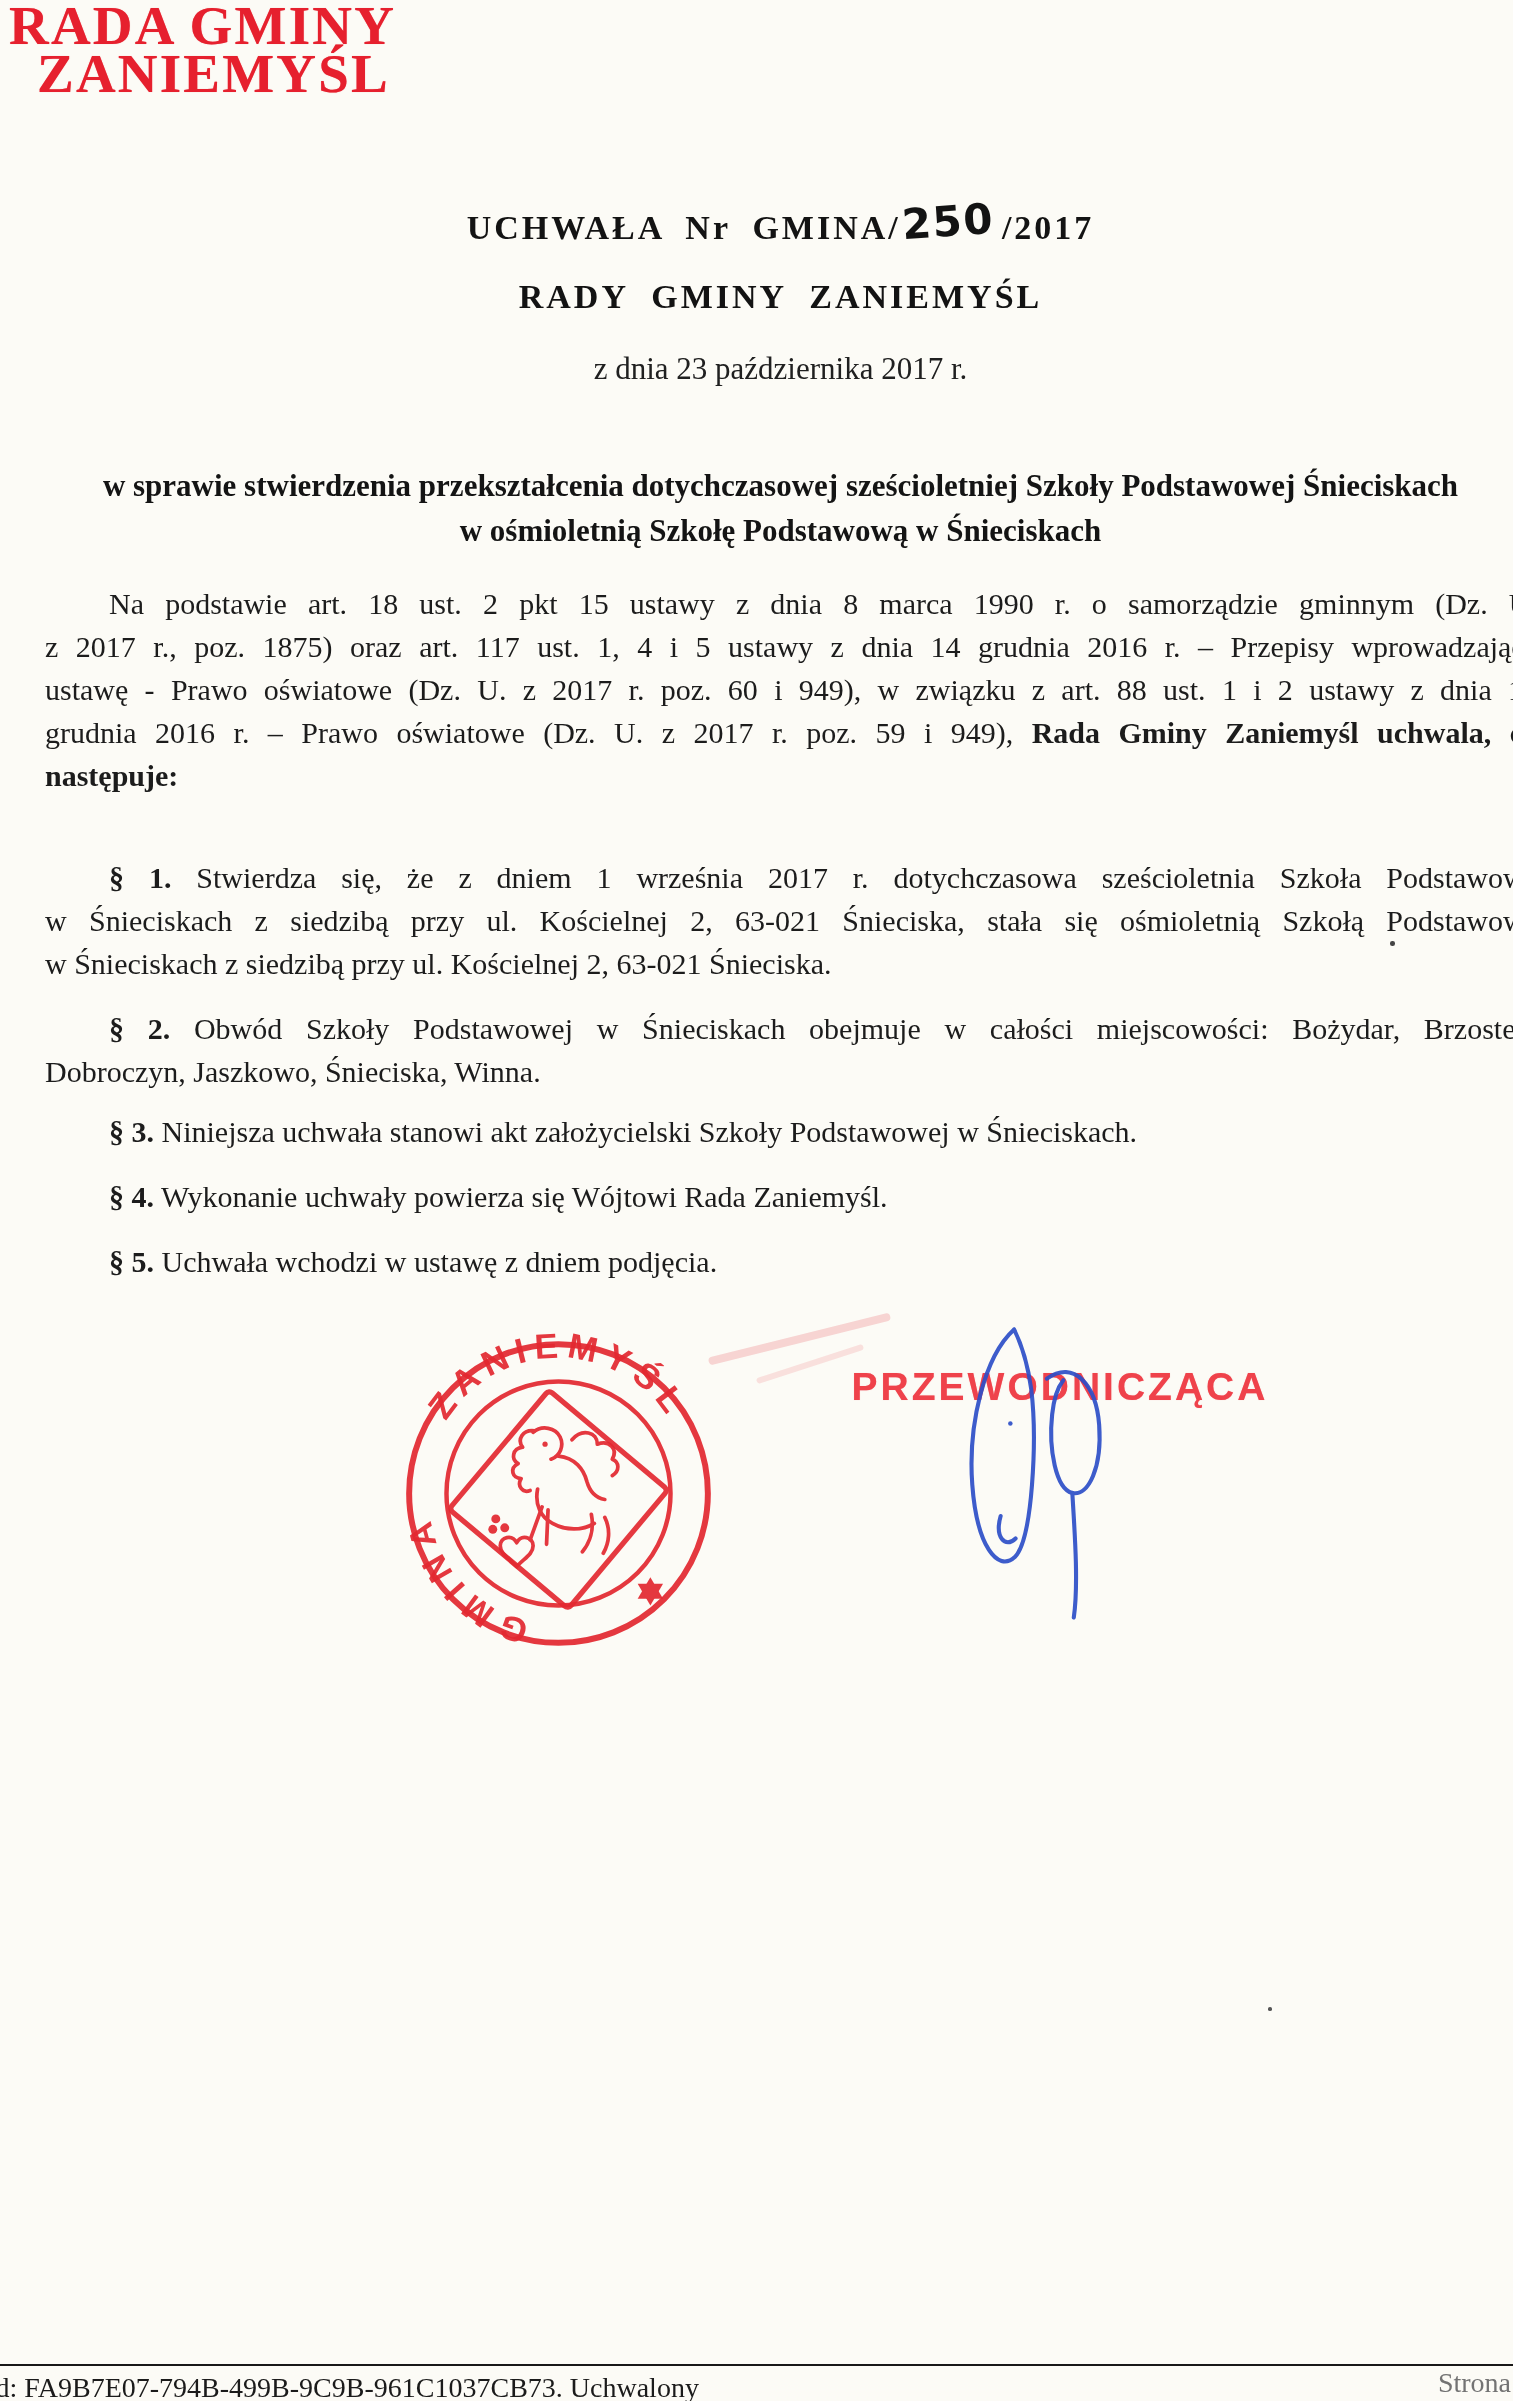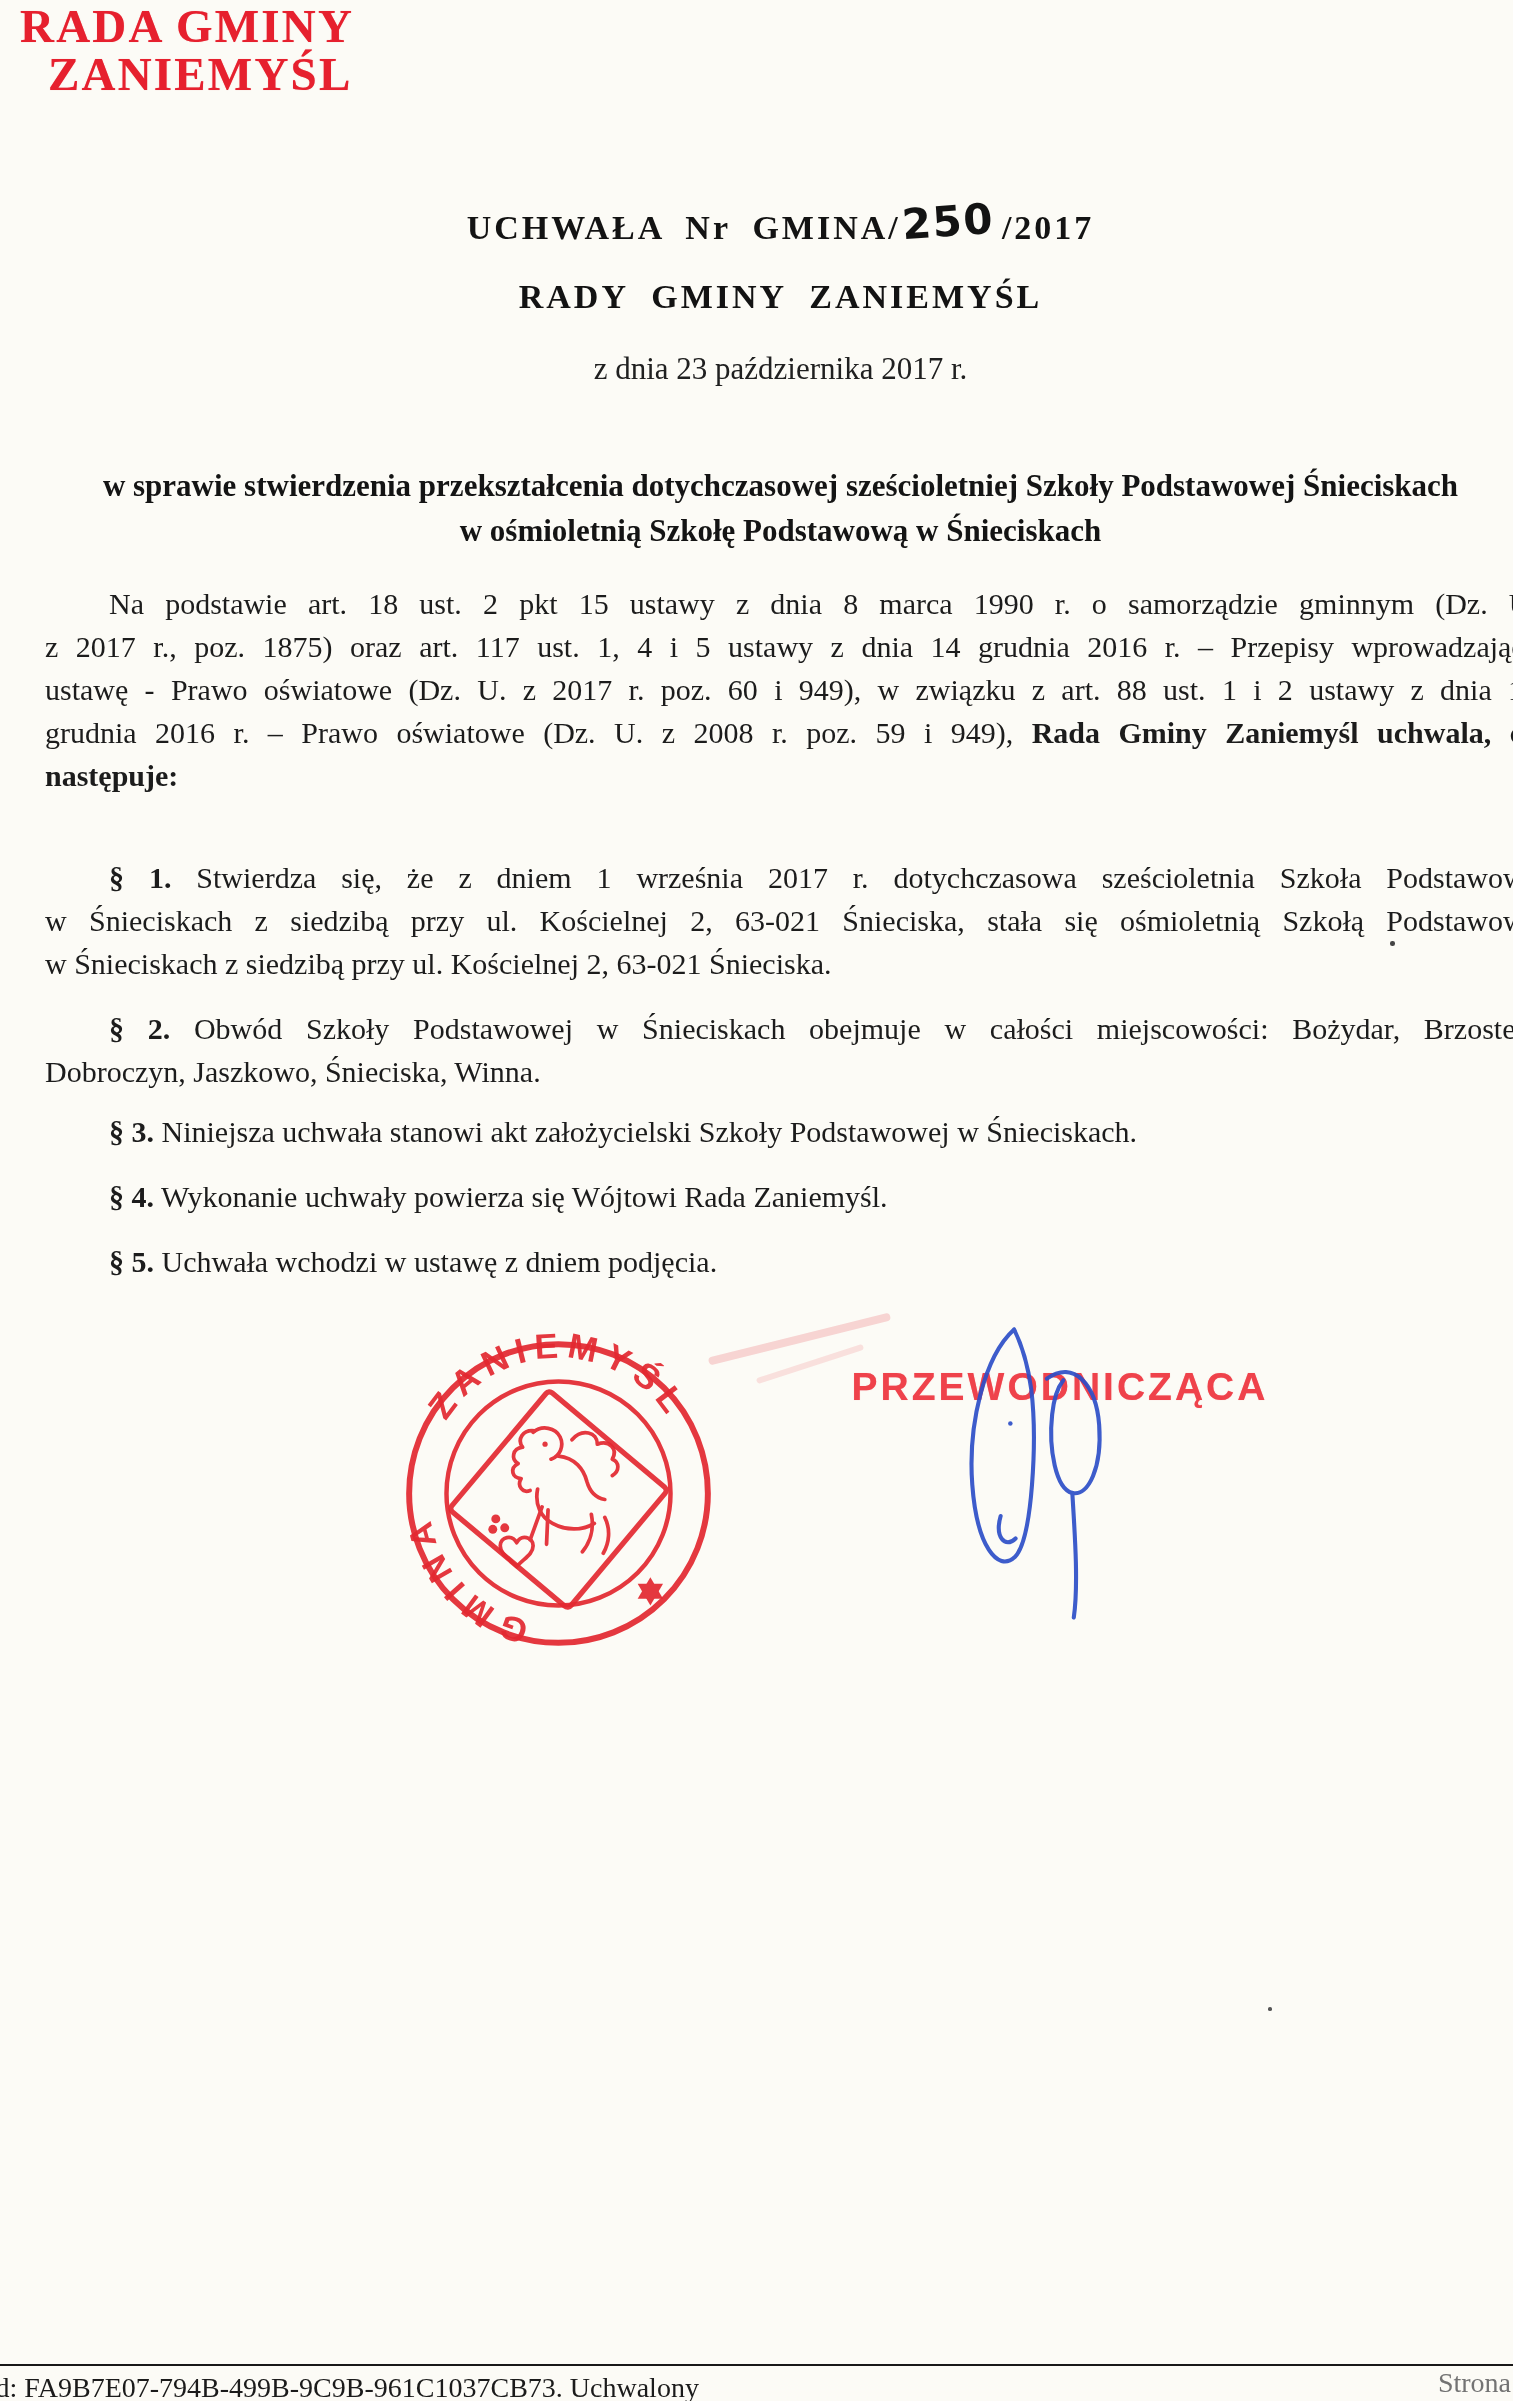--- a/index.html
+++ b/index.html
@@ -6,25 +6,25 @@
   .page {
     position:relative;
     width:1514px; height:2401px;
     background:#fcfbf6;
     overflow:hidden;
     font-family:"Liberation Serif","DejaVu Serif",serif;
     color:#1c1c1c;
   }
   
   .header-stamp {
-    position:absolute; left:20px; top:1.5px;
+    position:absolute; left:9px; top:1.5px;
     color:#e6202e;
     font-family:"Liberation Serif",serif;
     font-weight:bold;
-    font-size:47px; line-height:48px;
+    font-size:55px; line-height:48px;
     letter-spacing:2.2px;
     text-shadow:0 0 0.7px rgba(230,32,46,.55);
   }
   .header-stamp .l2 { margin-left:28px; }
   
   .col { position:absolute; left:45px; width:1493px; }
   .centerblock { width:1471px; text-align:center; white-space:nowrap; }
   .title-line { top:200px; font-weight:bold; font-size:34px; letter-spacing:3px; word-spacing:10.5px; color:#131313; }
   .hand {
     display:inline-block;
@@ -103,21 +103,21 @@
 
   <div class="col subject" style="position:absolute; width:1471px;">
     <div class="sline">w sprawie stwierdzenia przekształcenia dotychczasowej sześcioletniej Szkoły Podstawowej Śnieciskach</div>
     <div class="sline">w ośmioletnią Szkołę Podstawową w Śnieciskach</div>
   </div>
 
   <div class="col para preamble" style="position:absolute;">
     <div class="jline ind">Na podstawie art. 18 ust. 2 pkt 15 ustawy z dnia 8 marca 1990 r. o samorządzie gminnym (Dz. U.</div>
     <div class="jline">z 2017 r., poz. 1875) oraz art. 117 ust. 1, 4 i 5 ustawy z dnia 14 grudnia 2016 r. – Przepisy wprowadzające</div>
     <div class="jline">ustawę - Prawo oświatowe (Dz. U. z 2017 r. poz. 60 i 949), w związku z art. 88 ust. 1 i 2 ustawy z dnia 14</div>
-    <div class="jline"><span>grudnia 2016 r. – Prawo oświatowe (Dz. U. z 2008 r. poz. 59 i 949), </span><span class="b">Rada Gminy Zaniemyśl uchwala, co</span></div>
+    <div class="jline"><span>grudnia 2016 r. – Prawo oświatowe (Dz. U. z 2017 r. poz. 59 i 949), </span><span class="b">Rada Gminy Zaniemyśl uchwala, co</span></div>
     <div class="lline b">następuje:</div>
   </div>
 
   <div class="col para sec1" style="position:absolute;">
     <div class="jline ind"><span class="b">§ 1.</span><span> Stwierdza się, że z dniem 1 września 2017 r. dotychczasowa sześcioletnia Szkoła Podstawowa</span></div>
     <div class="jline">w Śnieciskach z siedzibą przy ul. Kościelnej 2, 63-021 Śnieciska, stała się ośmioletnią Szkołą Podstawową</div>
     <div class="lline">w Śnieciskach z siedzibą przy ul. Kościelnej 2, 63-021 Śnieciska.</div>
   </div>
 
   <div class="col para sec2" style="position:absolute;">

